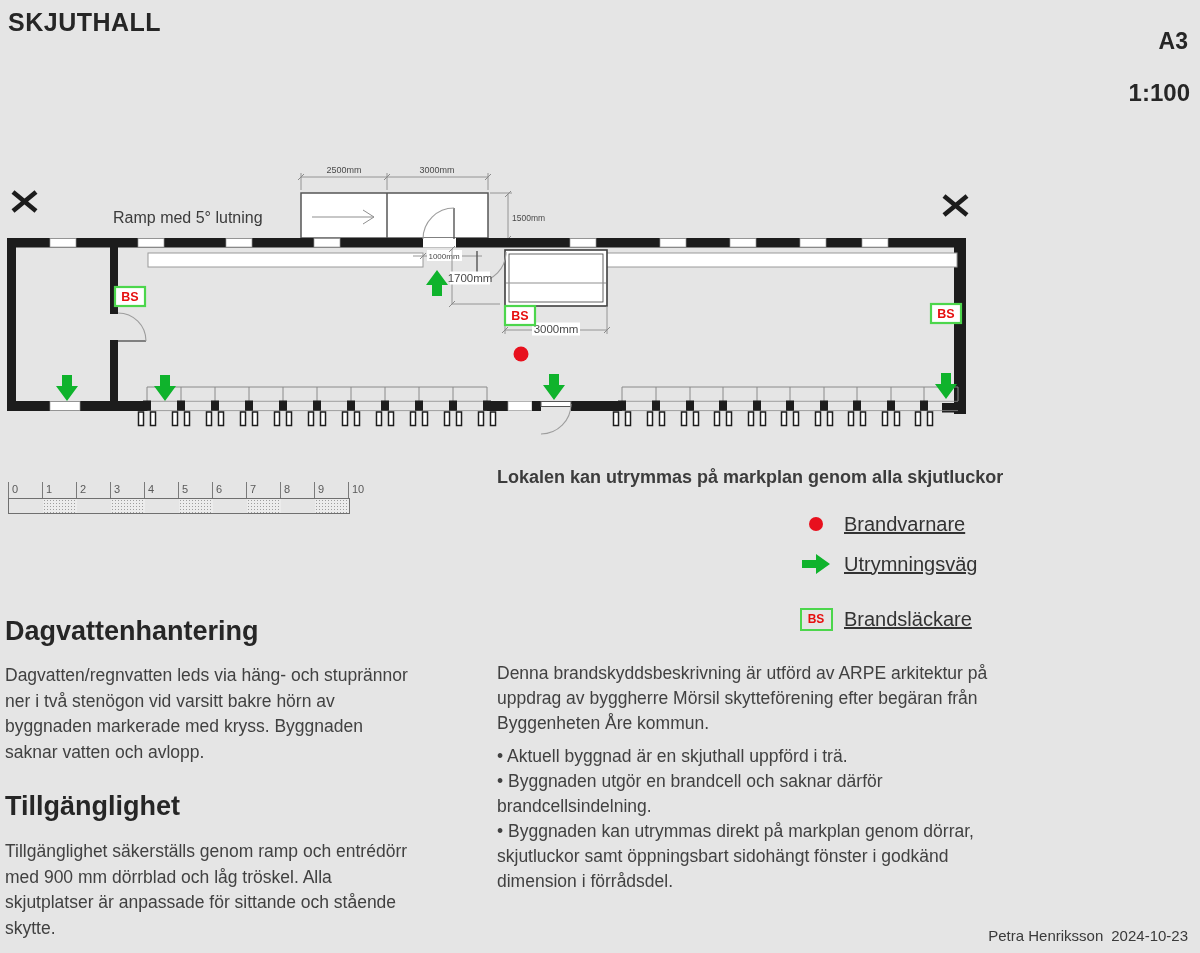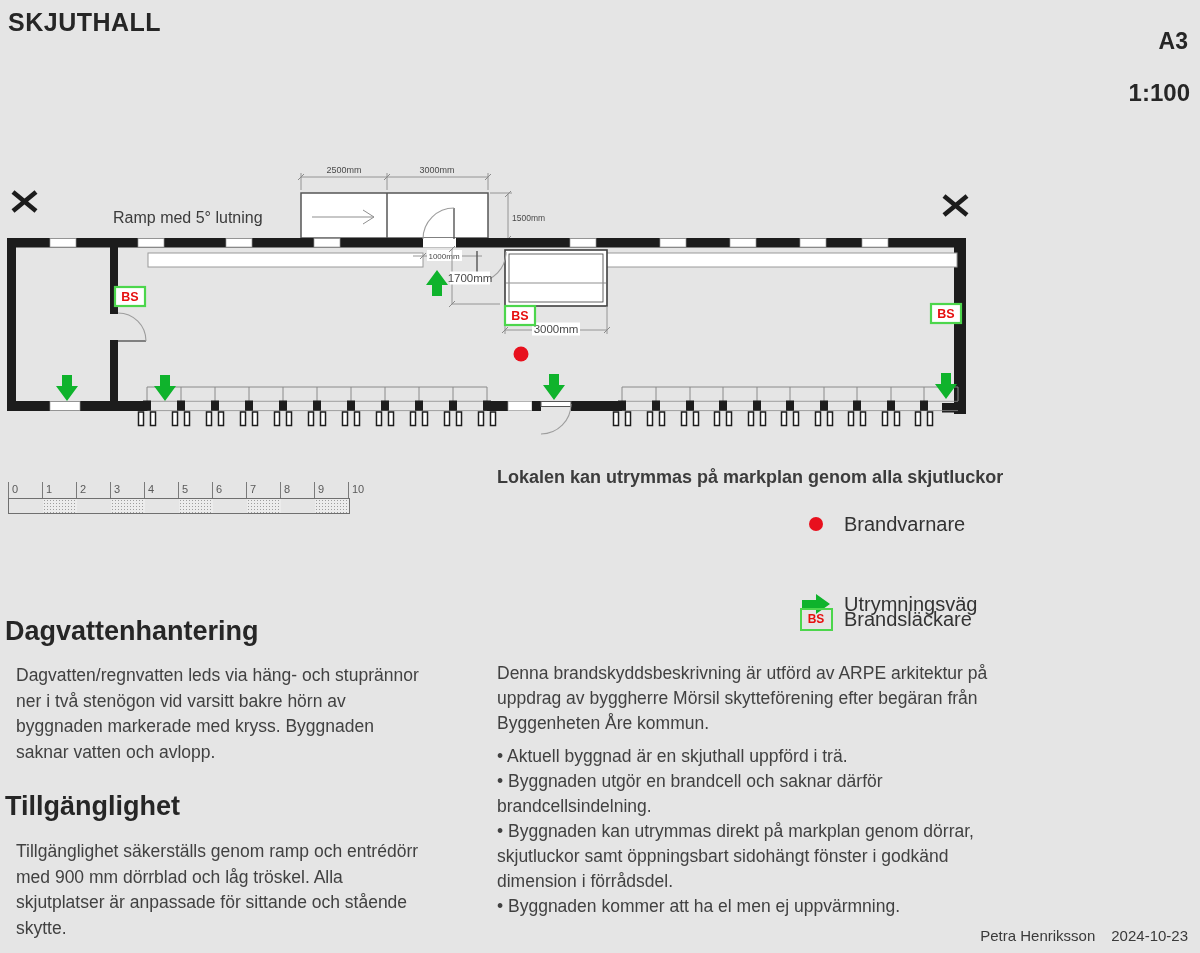--- a/index.html
+++ b/index.html
@@ -32,32 +32,32 @@
   
   #scalebar{left:8px;top:482px;width:342px;height:32px;}
   #scalebar .tick{position:absolute;top:0;width:1px;height:16px;background:#7a7a7a;}
   #scalebar .num{position:absolute;top:1px;font-size:11px;color:#5a5a5a;}
   #scalebar .bar{position:absolute;top:16px;left:0;width:340px;height:14px;border:1px solid #6f6f6f;display:flex;}
   #scalebar .seg{width:34px;height:100%;}
   #scalebar .seg.hatch{background-color:#ececec;background-image:radial-gradient(#9d9d9d .8px,transparent .95px);background-size:3px 3px;}
   
   .legend-row{position:absolute;left:799px;display:flex;align-items:center;gap:11px;height:28px;}
   .legend-sym{width:34px;display:flex;justify-content:center;align-items:center;}
-  .legend-label{font-size:20px;color:#333;}
+  .legend-label{font-size:20px;color:#333;text-decoration:underline;}
   .legend-dot{width:14px;height:14px;border-radius:50%;background:var(--dot_red,#e8101d);}
   .legend-bs{width:29px;height:19px;border:2px solid var(--bs_green,#4cd64c);color:var(--bs_red,#e60f0f);
              font-size:12px;font-weight:bold;display:flex;align-items:center;justify-content:center;}
   
   .h2{font-size:27px;font-weight:800;color:#262626;}
-  .body-text{font-size:17.5px;line-height:1.46;color:#414141;width:404px;margin-left:11px;}
+  .body-text{font-size:17.5px;line-height:1.46;color:#414141;width:404px;}
   .mid-text{font-size:17.5px;line-height:1.43;color:#414141;width:505px;}
   .note{font-size:18px;color:#3c3c3c;font-weight:bold;}
   ul.bullets{list-style:none;margin:0;padding:0;}
   ul.bullets li::before{content:"\2022  ";}
-  .footer{position:absolute;right:12px;top:927px;display:flex;gap:16px;font-size:15px;color:#3a3a3a;}
+  .footer{position:absolute;right:12px;top:927px;display:flex;gap:8px;font-size:15px;color:#3a3a3a;}
 </style>
 </head>
 <body>
 
 <div id="sheet">
 
   <div class="abs title" style="left:8px;top:8px;">SKJUTHALL</div>
   <div class="abs sheet-size" style="right:12px;top:16px;margin-top:12px;">A3</div>
   <div class="abs scale-lbl" style="right:10px;top:79px;">1:100</div>
 
@@ -320,21 +320,21 @@
   </div>
 
   <div class="abs note" style="left:497px;top:467px;">Lokalen kan utrymmas på markplan genom alla skjutluckor</div>
 
   <div class="legend-row" style="top:510px;">
     <span class="legend-sym">
         <span class="legend-dot"></span>
       </span>
     <span class="legend-label">Brandvarnare</span>
   </div>
-  <div class="legend-row" style="top:590px;justify-content:flex-end;">
+  <div class="legend-row" style="top:550px;justify-content:flex-end;">
     <span class="legend-sym">
       <svg width="32" height="24" viewBox="0 0 32 24">
         <path fill="var(--arrow_green,#0fb32c)" d="M2 8 h14 V2 L30 12 L16 22 v-6 H2 Z"></path>
       </svg>
     </span>
     <span class="legend-label">Utrymningsväg</span>
   </div>
   <div class="legend-row" style="top:605px;">
     <span class="legend-sym">
         <span class="legend-bs">BS</span>
@@ -345,21 +345,20 @@
   <div class="abs h2" style="left:5px;top:616px;">Dagvattenhantering</div>
   <div class="abs body-text" style="left:5px;top:663px;">Dagvatten/regnvatten leds via häng- och stuprännor ner i två stenögon vid varsitt bakre hörn av byggnaden markerade med kryss. Byggnaden saknar vatten och avlopp.</div>
   <div class="abs h2" style="left:5px;top:791px;">Tillgänglighet</div>
   <div class="abs body-text" style="left:5px;top:839px;">Tillgänglighet säkerställs genom ramp och entrédörr med 900 mm dörrblad och låg tröskel. Alla skjutplatser är anpassade för sittande och stående skytte.</div>
 
   <div class="abs mid-text" style="left:497px;top:661px;">Denna brandskyddsbeskrivning är utförd av  ARPE arkitektur på uppdrag av byggherre Mörsil skytteförening efter begäran från Byggenheten Åre kommun.</div>
   <ul class="bullets abs mid-text" style="left:497px;top:744px;">
     <li>Aktuell byggnad är en skjuthall uppförd i trä.</li>
     <li>Byggnaden utgör en brandcell och saknar därför brandcellsindelning.</li>
     <li>Byggnaden kan utrymmas direkt på markplan genom dörrar, skjutluckor samt öppningsbart sidohängt fönster i godkänd dimension i förrådsdel.</li>
-    <li>Byggnaden kommer att ha el men ej uppvärmning.</li>
   </ul>
 
   <div class="footer">
     <span>Petra Henriksson</span>
     <span>2024-10-23</span>
   </div>
 
 </div>
 
 </body></html>

